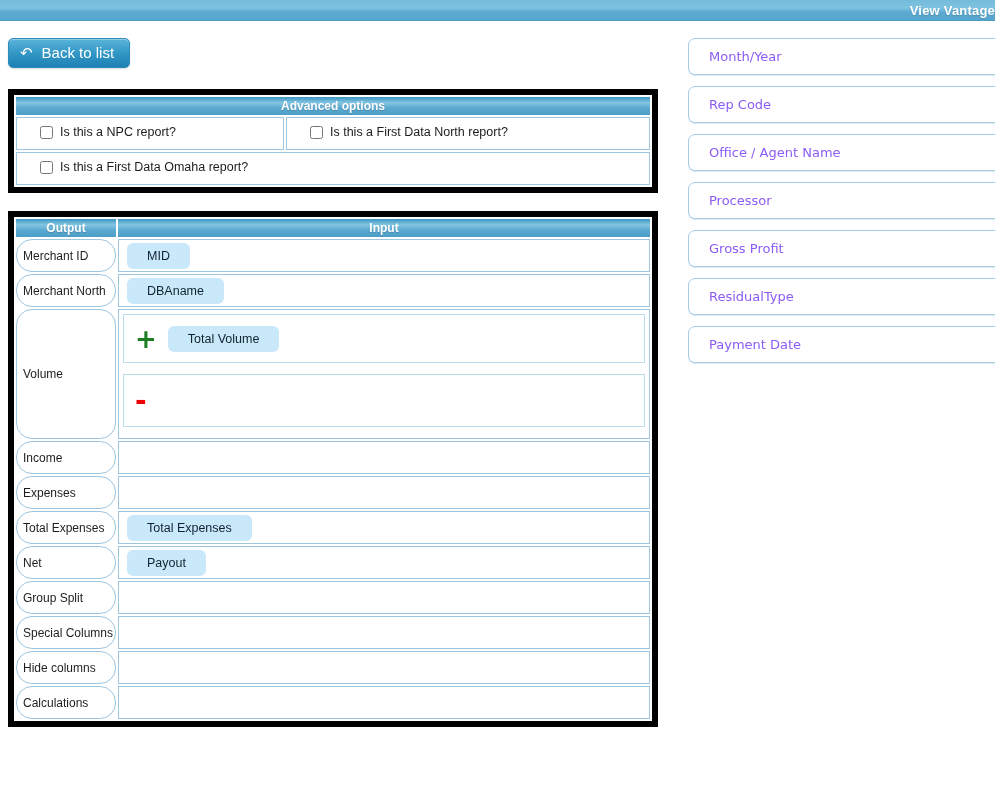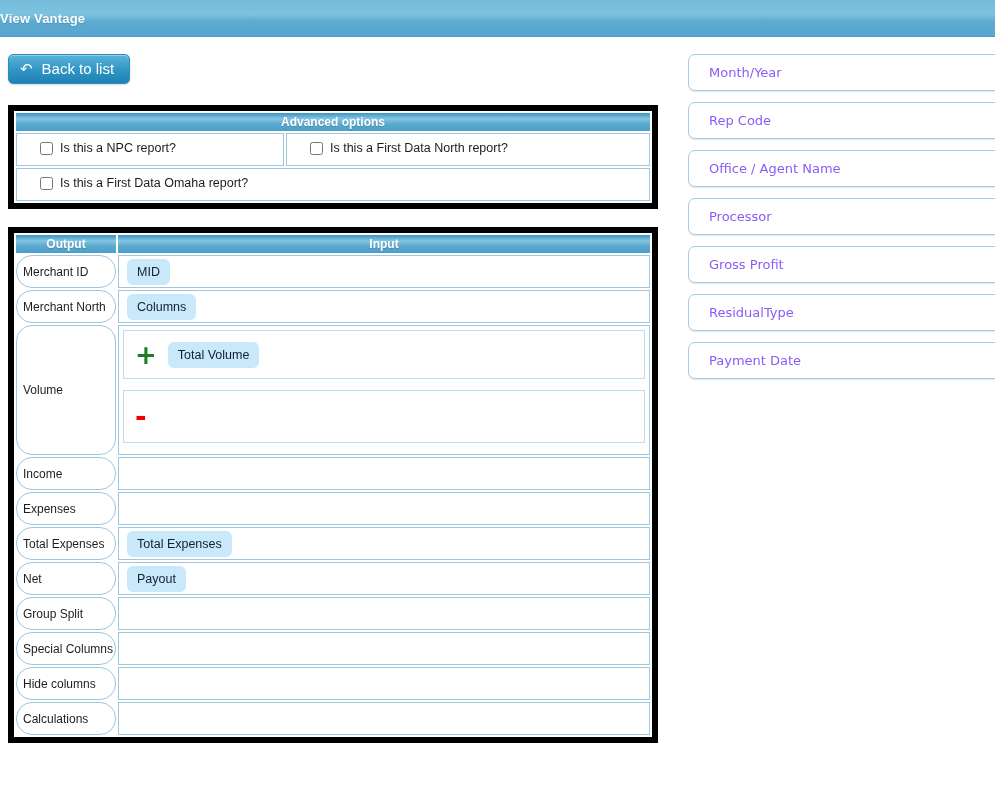--- a/index.html
+++ b/index.html
@@ -1,23 +1,23 @@
 <!DOCTYPE html>
 <html><head>
 <meta charset="utf-8">
 <style>
   * { margin:0; padding:0; box-sizing:border-box; }
   html,body { width:995px; height:811px; background:#ffffff; font-family:"Liberation Sans", sans-serif; overflow:hidden; }
 
   
   .page-header {
-    height:37px; width:100%;
+    height:21px; width:100%;
     background:linear-gradient(180deg,#74bbdb 0%,#7ec3e0 40%,#5caad1 60%,#57a6cd 100%);
     border-bottom:1px solid #4d9cc4;
-    display:flex; align-items:center; justify-content:flex-start;
+    display:flex; align-items:center; justify-content:flex-end;
   }
   .page-title { color:#ffffff; font-weight:bold; font-size:13px; letter-spacing:.2px; text-shadow:0 1px 1px rgba(0,0,0,.15); }
 
   
   .layout { display:flex; align-items:flex-start; }
   .main-col { width:650px; margin-left:8px; padding-top:17px; }
   .side-col { width:299px; margin-left:30px; padding-top:17px; }
 
   
   .back-btn {
@@ -48,21 +48,21 @@
   .cb-label input { width:13px; height:13px; cursor:pointer; }
 
   .map { margin-top:18px; }
   .map th.out-h { width:100px; }
   .map td.out-cell { width:100px; padding-left:6px; font-size:12px; color:#1e1e1e;border-radius:16px; }
   .map td.in-cell { height:33px; padding-left:8px; }
 
   
   .chip {
     display:inline-block; background:#c9e8fa; border-radius:6px;
-    padding:6px 10px; font-size:12.5px; color:#10222e; margin-right:8px; cursor:grab;
+    padding:6px 20px; font-size:12.5px; color:#10222e; margin-right:8px; cursor:grab;
   }
 
   
   td.vol-cell { padding:2px; }
   .vol-box {
     border:1px solid #b9dcee; margin:2px; min-height:49px;
     display:flex; align-items:center; padding-left:11px; background:#ffffff;
   }
   .vol-box.minus-box { margin-top:11px; margin-bottom:9px; min-height:53px; }
   .op-plus  { color:#1b7e22; font-size:26px; font-weight:bold; margin-right:11px; line-height:1; font-family:"DejaVu Sans", sans-serif; }
@@ -133,21 +133,21 @@
       <tr>
         <td class="out-cell">Merchant ID</td>
         <td class="in-cell">
           <span class="chip">MID</span>
         </td>
       </tr>
 
       <tr>
         <td class="out-cell">Merchant North</td>
         <td class="in-cell">
-          <span class="chip">Columns</span>
+          <span class="chip">DBAname</span>
         </td>
       </tr>
 
 
       <tr>
         <td class="out-cell">Volume</td>
         <td class="vol-cell">
           <div class="vol-box">
             <span class="op-plus">+</span>
             <span class="chip">Total Volume</span>

